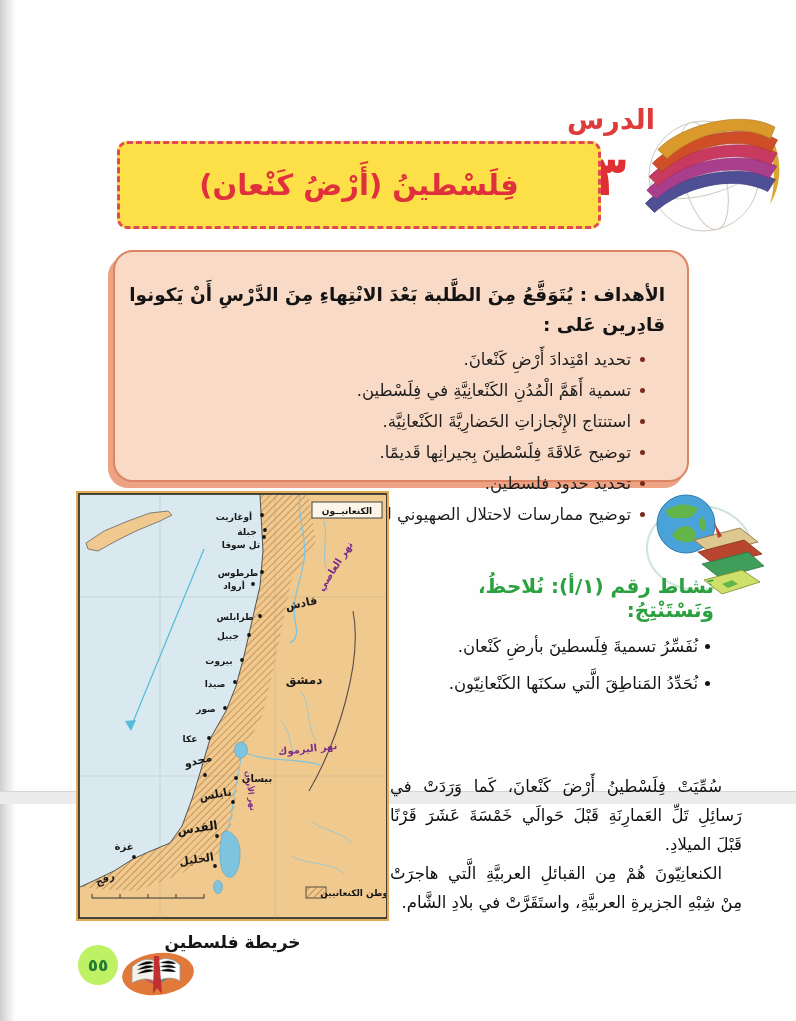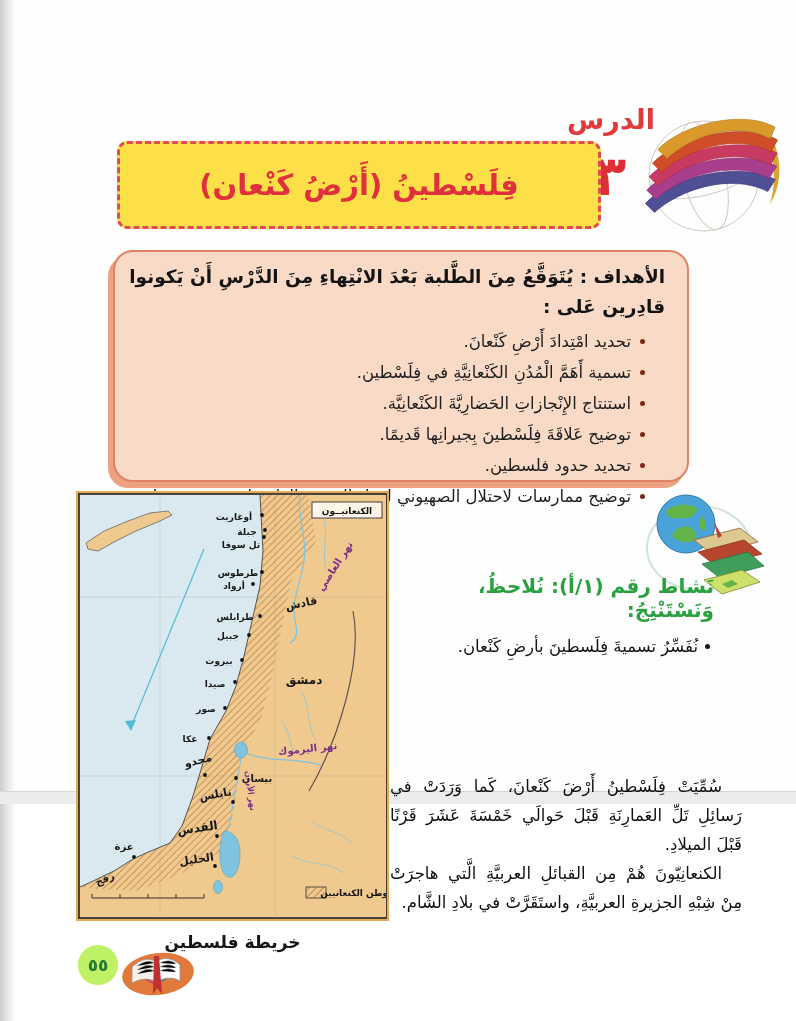--- a/index.html
+++ b/index.html
@@ -15,21 +15,21 @@
   .lesson-num{position:absolute;left:592px;top:148px;font-size:56px;font-weight:bold;color:#e02f34;line-height:1;}
   .lesson-logo{position:absolute;left:616px;top:96px;}
   .title-box{position:absolute;left:117px;top:141px;width:478px;height:82px;
     border:3px dashed #e04a55;border-radius:10px;background:#fde047;
     display:flex;align-items:center;justify-content:center;}
   .title-box span{font-size:29px;font-weight:bold;color:#e0303d;}
 
   
   .objectives{position:absolute;left:113px;top:250px;width:576px;height:232px;box-sizing:border-box;
     background:#f8dac6;border:2px solid #dd8465;border-radius:20px;
-    box-shadow:-5px 6px 0 #eda283;padding:8px 20px 8px 14px;}
+    box-shadow:-5px 6px 0 #eda283;padding:26px 20px 8px 14px;}
   .objectives-header{font-size:18.5px;font-weight:bold;color:#141414;margin:2px 2px 4px 0;line-height:30px;}
   .obj-list{margin:0;padding:0 22px 0 0;list-style:none;}
   .obj-list li{position:relative;font-size:16.5px;color:#1d1d1d;line-height:31px;padding-right:14px;}
   .obj-list li::before{content:"";position:absolute;right:0;top:13px;width:5px;height:5px;border-radius:50%;background:#7a2a1a;}
 
   
   .map-figure{position:absolute;left:76px;top:491px;width:313px;margin:0;}
   .map-caption{display:block;text-align:center;font-size:17px;font-weight:bold;color:#151515;margin-top:7px;}
   .city-label{font-weight:bold;fill:#181818;text-anchor:middle;font-family:"DejaVu Sans",sans-serif;}
   .river-label{font-weight:bold;fill:#7b2d8b;text-anchor:middle;font-family:"DejaVu Sans",sans-serif;}
@@ -227,20 +227,21 @@
       <polygon points="54,64 100,52 118,66 72,78" fill="#b8452e" stroke="#86301e" stroke-width="0.8"></polygon>
       <polygon points="58,76 104,64 120,78 76,90" fill="#3f9e5a" stroke="#2a7340" stroke-width="0.8"></polygon>
       <polygon points="60,92 98,82 116,94 78,106" fill="#cfe06a" stroke="#7a8a2a" stroke-width="0.8"></polygon>
       <path d="M78,96 l10,-4 6,4 -10,4 Z" fill="#63b54a"></path>
       <path d="M70,34 L78,48 L74,50 Z" fill="#c0392b"></path>
     </svg>
   </div>
   <div class="activity-title">نَشاط رقم (١/أ): نُلاحظُ، وَنَسْتَنْتِجُ:</div>
   <ul class="activity-list">
       <li>نُفَسِّرُ تسميةَ فِلَسطينَ بأرضِ كَنْعان.</li>
+      <li>نُحَدِّدُ المَناطِقَ الَّتي سكنَها الكَنْعانِيّون.</li>
     </ul>
 
   <div class="learned-paras">
       <p>سُمِّيَتْ فِلَسْطينُ أَرْضَ كَنْعانَ، كَما وَرَدَتْ في رَسائِلِ تَلِّ العَمارِنَةِ قَبْلَ حَوالَي خَمْسَةَ عَشَرَ قَرْنًا قَبْلَ الميلادِ.</p>
       <p>الكنعانِيّونَ هُمْ مِن القبائلِ العربيَّةِ الَّتي هاجرَتْ مِنْ شِبْهِ الجزيرةِ العربيَّةِ، واستَقَرَّتْ في بلادِ الشَّام.</p>
     </div>
 
   <div class="page-badge">
     <span>٥٥</span>
   </div>

